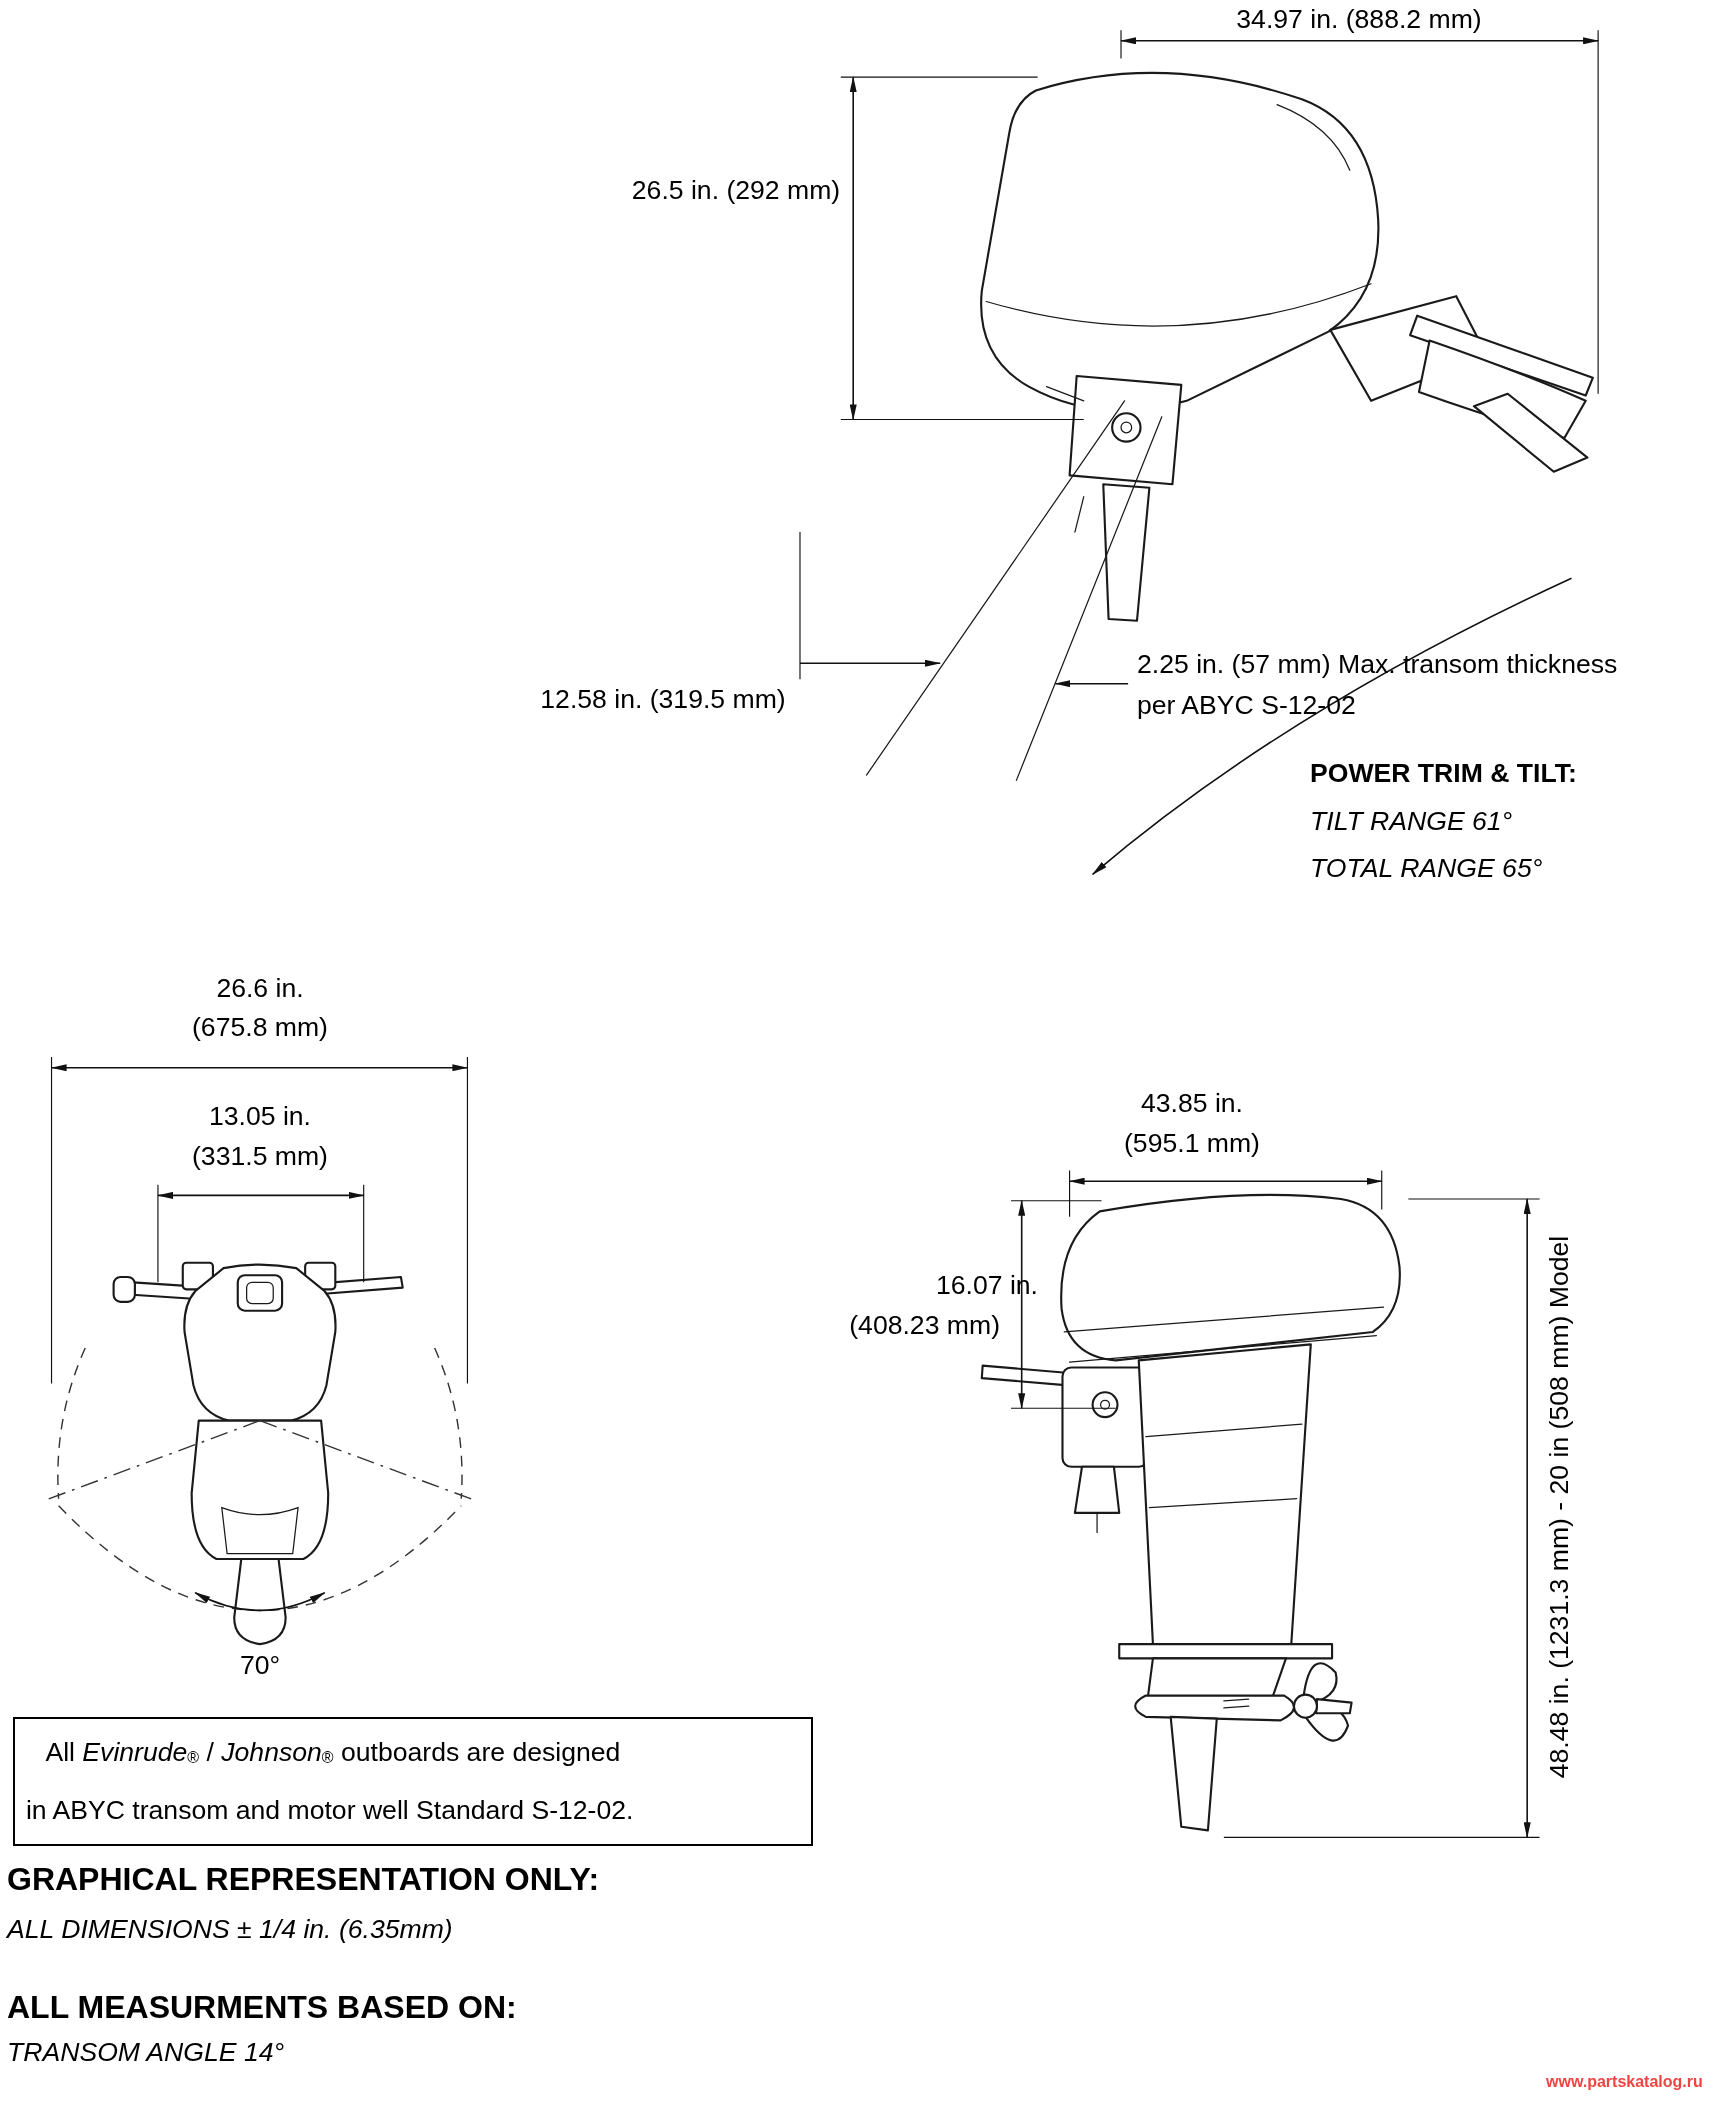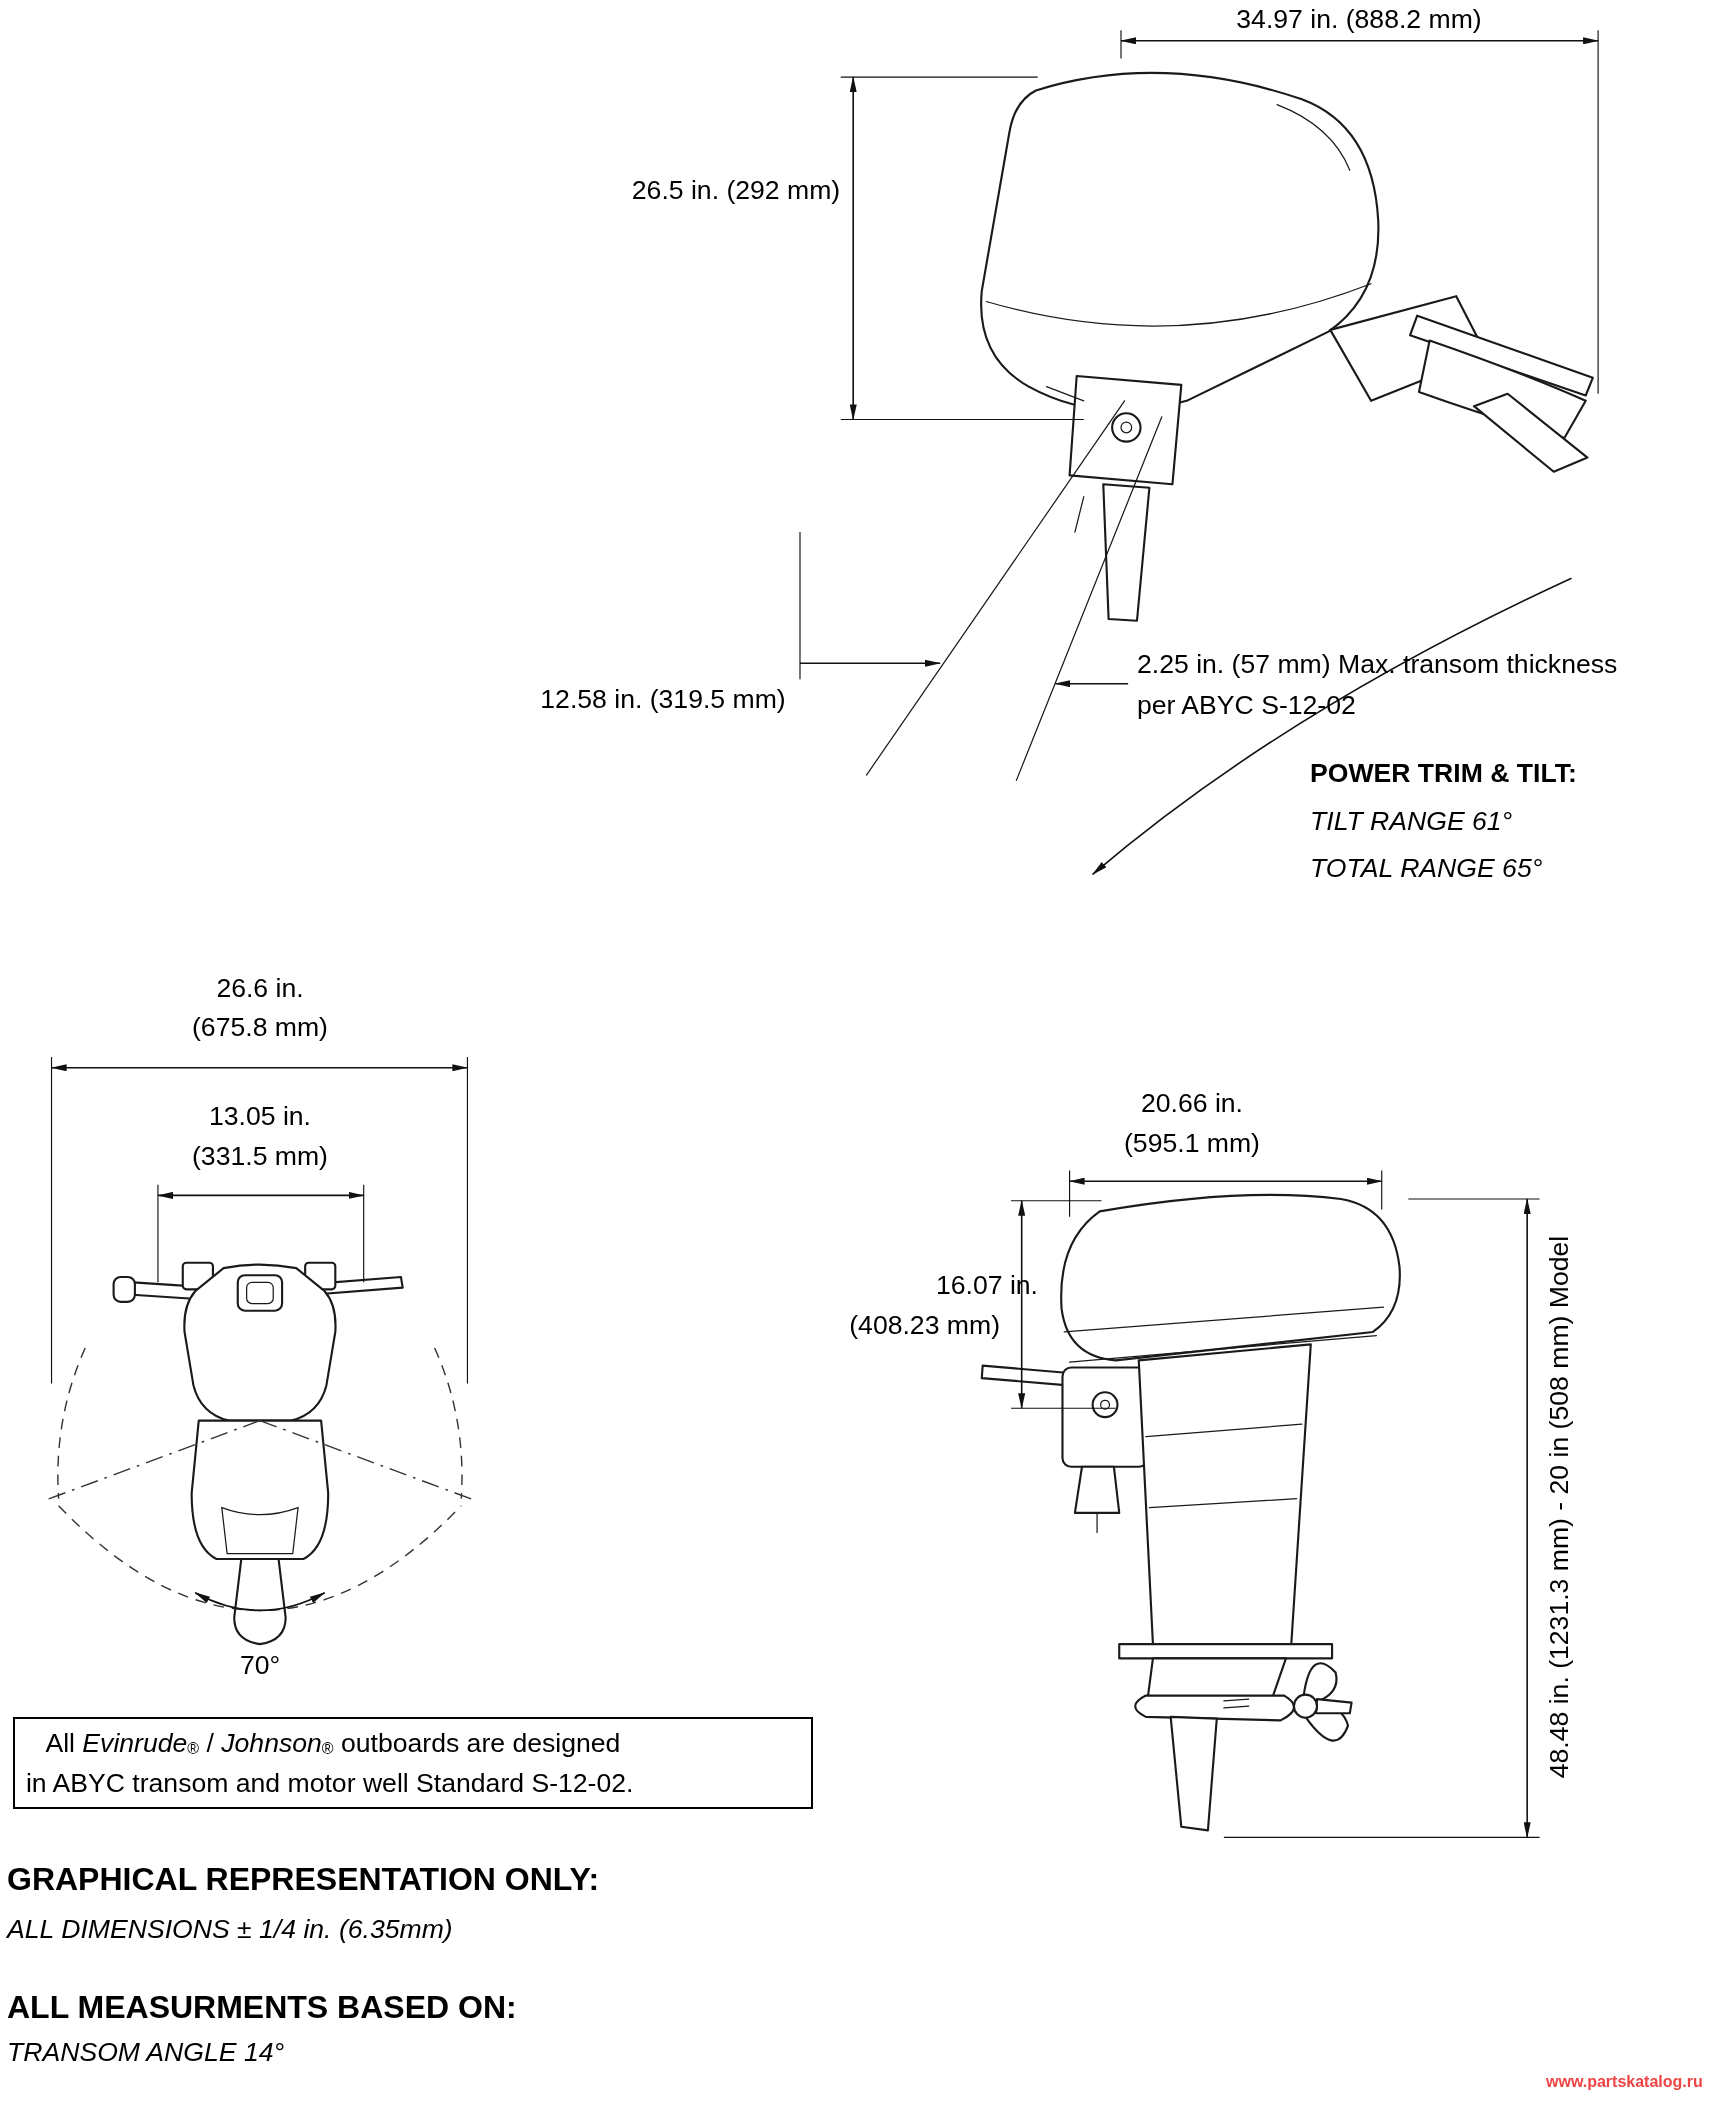--- a/index.html
+++ b/index.html
@@ -18,21 +18,21 @@
   .fs31 { font-size:32px; }
   .vert {
     position:absolute; white-space:nowrap; font-size:26.6px;
     transform:translate(-50%,-50%) rotate(-90deg);
   }
   .reg { font-size:0.6em; vertical-align:-0.15em; }
 
   .notice {
     position:absolute; left:13.3px; top:1717px; width:775px;
     border:2.7px solid #000; padding:7px 10.6px;
-    font-size:26.6px; line-height:34px;
+    font-size:26.6px; line-height:53px;
   }
   .notice .ind { padding-left:19.5px; }
 
   .wm { position:absolute; left:1546px; top:2073px; font-size:16px; font-weight:bold; }
 
   
   .ext  { stroke:#111; stroke-width:1.3; fill:none; }
   .dim  { stroke:#111; stroke-width:1.8; fill:none; }
   .o    { stroke:#1a1a1a; stroke-width:2.4; fill:#fff; stroke-linejoin:round; stroke-linecap:round; }
   .d1   { stroke:#1a1a1a; stroke-width:1.4; fill:none; stroke-linecap:round; }
@@ -193,21 +193,21 @@
   <div class="t it" style="left:1310px; top:854px;">TOTAL RANGE 65°</div>
 
   <div class="t c" style="left:260px; top:974px;">26.6 in.</div>
   <div class="t c" style="left:260px; top:1013px;">(675.8 mm)</div>
 
   <div class="t c" style="left:260px; top:1102px;">13.05 in.</div>
   <div class="t c" style="left:260px; top:1142px;">(331.5 mm)</div>
 
   <div class="t c" style="left:260px; top:1651px;">70°</div>
 
-  <div class="t c" style="left:1192px; top:1089px;">20.66 in.</div>
+  <div class="t c" style="left:1192px; top:1089px;">43.85 in.</div>
   <div class="t c" style="left:1192px; top:1129px;">(595.1 mm)</div>
 
   <div class="t r" style="left:1000px; top:1271px;margin-left:38px;">16.07 in.</div>
   <div class="t r" style="left:1000px; top:1311px;">(408.23 mm)</div>
 
   <div class="vert" style="left:1559px; top:1507px;">48.48 in. (1231.3 mm) - 20 in (508 mm) Model</div>
 
   <div class="notice">
     <div class="ind"><span>All </span><span class="it">Evinrude</span><span class="reg">®</span><span> / </span><span class="it">Johnson</span><span class="reg">®</span><span> outboards are designed</span></div>
     <div>in ABYC transom and motor well Standard S-12-02.</div>

